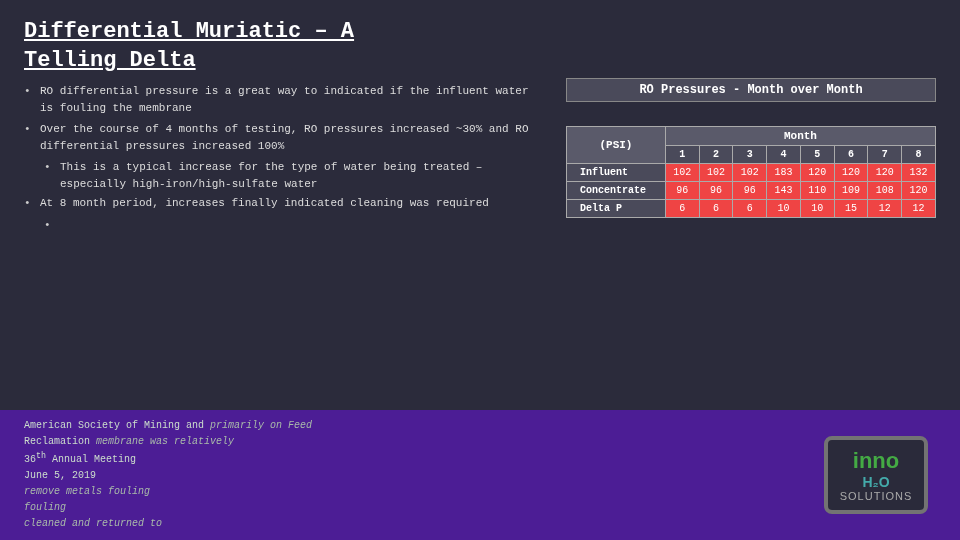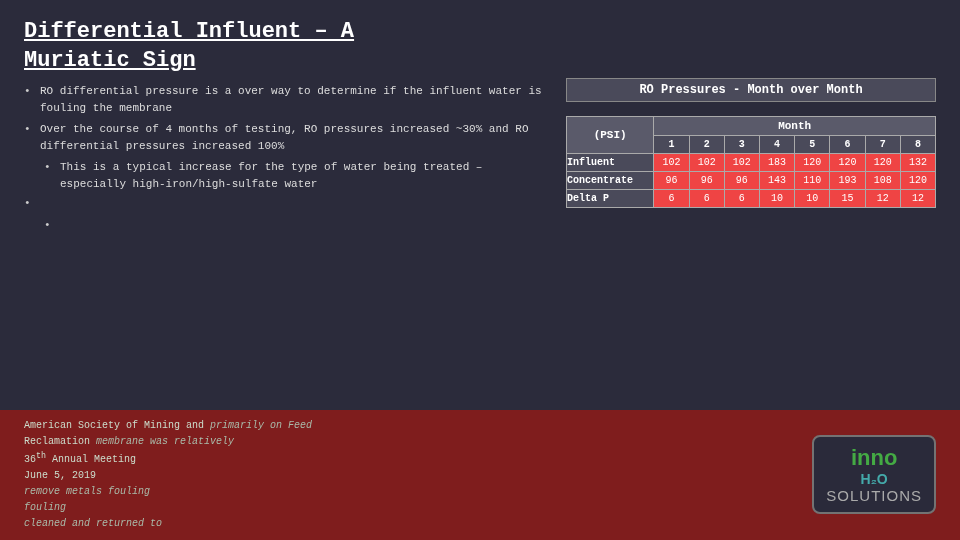--- a/index.html
+++ b/index.html
@@ -77,21 +77,21 @@
       align-items: flex-start;
       padding-top: 60px;
     }
 
     .table-title {
       font-size: 12px;
       font-weight: bold;
       color: #ffffff;
       text-align: center;
       width: 100%;
-      margin-bottom: 14px;
+      margin-bottom: 24px;
       font-family: 'Courier New', Courier, monospace;
       background: #4a4a5a;
       padding: 4px;
       border: 1px solid #888;
     }
 
     .ro-table {
       border-collapse: collapse;
       width: 100%;
       font-size: 10px;
@@ -113,29 +113,29 @@
 
     .ro-table thead tr:nth-child(2) th {
       background: #4a4a5a;
       font-weight: bold;
     }
 
     .ro-table tbody tr td:first-child {
       background: #4a4a5a;
       font-weight: bold;
       text-align: left;
-      padding-left: 0;
+      padding-left: 13px;
     }
 
     .ro-table tbody tr td {
       background: #ef4444;
     }
 
     .footer-bar {
-      background: #7f1d1d;
+      background: #4c1d95;
       padding: 8px 24px;
       display: flex;
       align-items: center;
       justify-content: space-between;
       min-height: 80px;
     }
 
     .footer-text {
       font-size: 10px;
       color: #ccddcc;
@@ -151,21 +151,21 @@
 
     .logo-area {
       display: flex;
       align-items: center;
       justify-content: center;
       min-width: 120px;
     }
 
     .logo-box {
       background: #2a2a3a;
-      border: 2px solid #737373;
+      border: 4px solid #737373;
       border-radius: 8px;
       padding: 8px 12px;
       text-align: center;
     }
 
     .logo-inno {
       font-size: 22px;
       font-weight: bold;
       color: #ffffff;
       font-family: Arial, sans-serif;
@@ -176,57 +176,58 @@
     }
 
     .logo-h2o {
       font-size: 14px;
       color: #44aaaa;
       font-family: Arial, sans-serif;
       font-weight: bold;
     }
 
     .logo-solutions {
-      font-size: 15px;
+      font-size: 11px;
       color: #aaaaaa;
       font-family: Arial, sans-serif;
       letter-spacing: 1px;
       text-transform: uppercase;
     }
   </style>
 </head>
 <body>
 
 <div class="slide">
   <div class="main-content">
 
     <div class="left-panel">
       <div class="slide-title">
-        <span>Differential Influent – A</span><br>
-        <span>Muriatic Sign</span>
+        <span>Differential Muriatic – A</span><br>
+        <span>Telling Delta</span>
       </div>
 
       <div class="bullet-content">
 
         <div class="bullet-item">
           <span class="bullet-dot">•</span>
-          <span>RO differential pressure is a over way to determine if the influent water is fouling the membrane</span>
+          <span>RO differential pressure is a great way to indicated if the influent water is fouling the membrane</span>
         </div>
 
         <div class="bullet-item">
           <span class="bullet-dot">•</span>
           <span>Over the course of 4 months of testing, RO pressures increased ~30% and RO differential pressures increased 100%</span>
         </div>
         <div class="bullet-sub">
           <span class="bullet-dot">•</span>
           <span>This is a typical increase for the type of water being treated – especially high-iron/high-sulfate water</span>
         </div>
 
         <div class="bullet-item">
           <span class="bullet-dot">•</span>
+          <span>At 8 month period, increases finally indicated cleaning was required</span>
         </div>
         <div class="bullet-sub">
           <span class="bullet-dot">•</span>
         </div>
 
       </div>
     </div>
 
     <div class="right-panel">
       <div class="table-title">RO Pressures - Month over Month</div>
@@ -259,21 +260,21 @@
             <td>120</td>
             <td>132</td>
           </tr>
           <tr>
             <td>Concentrate</td>
             <td>96</td>
             <td>96</td>
             <td>96</td>
             <td>143</td>
             <td>110</td>
-            <td>193</td>
+            <td>109</td>
             <td>108</td>
             <td>120</td>
           </tr>
           <tr>
             <td>Delta P</td>
             <td>6</td>
             <td>6</td>
             <td>6</td>
             <td>10</td>
             <td>10</td>

